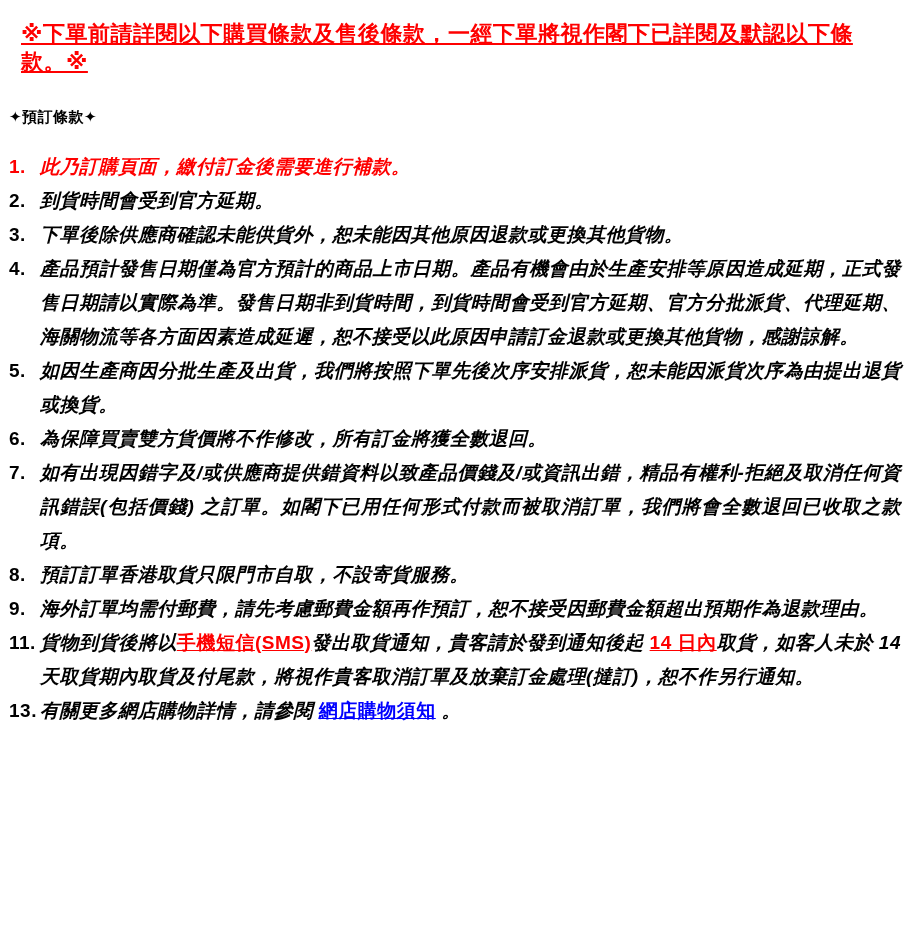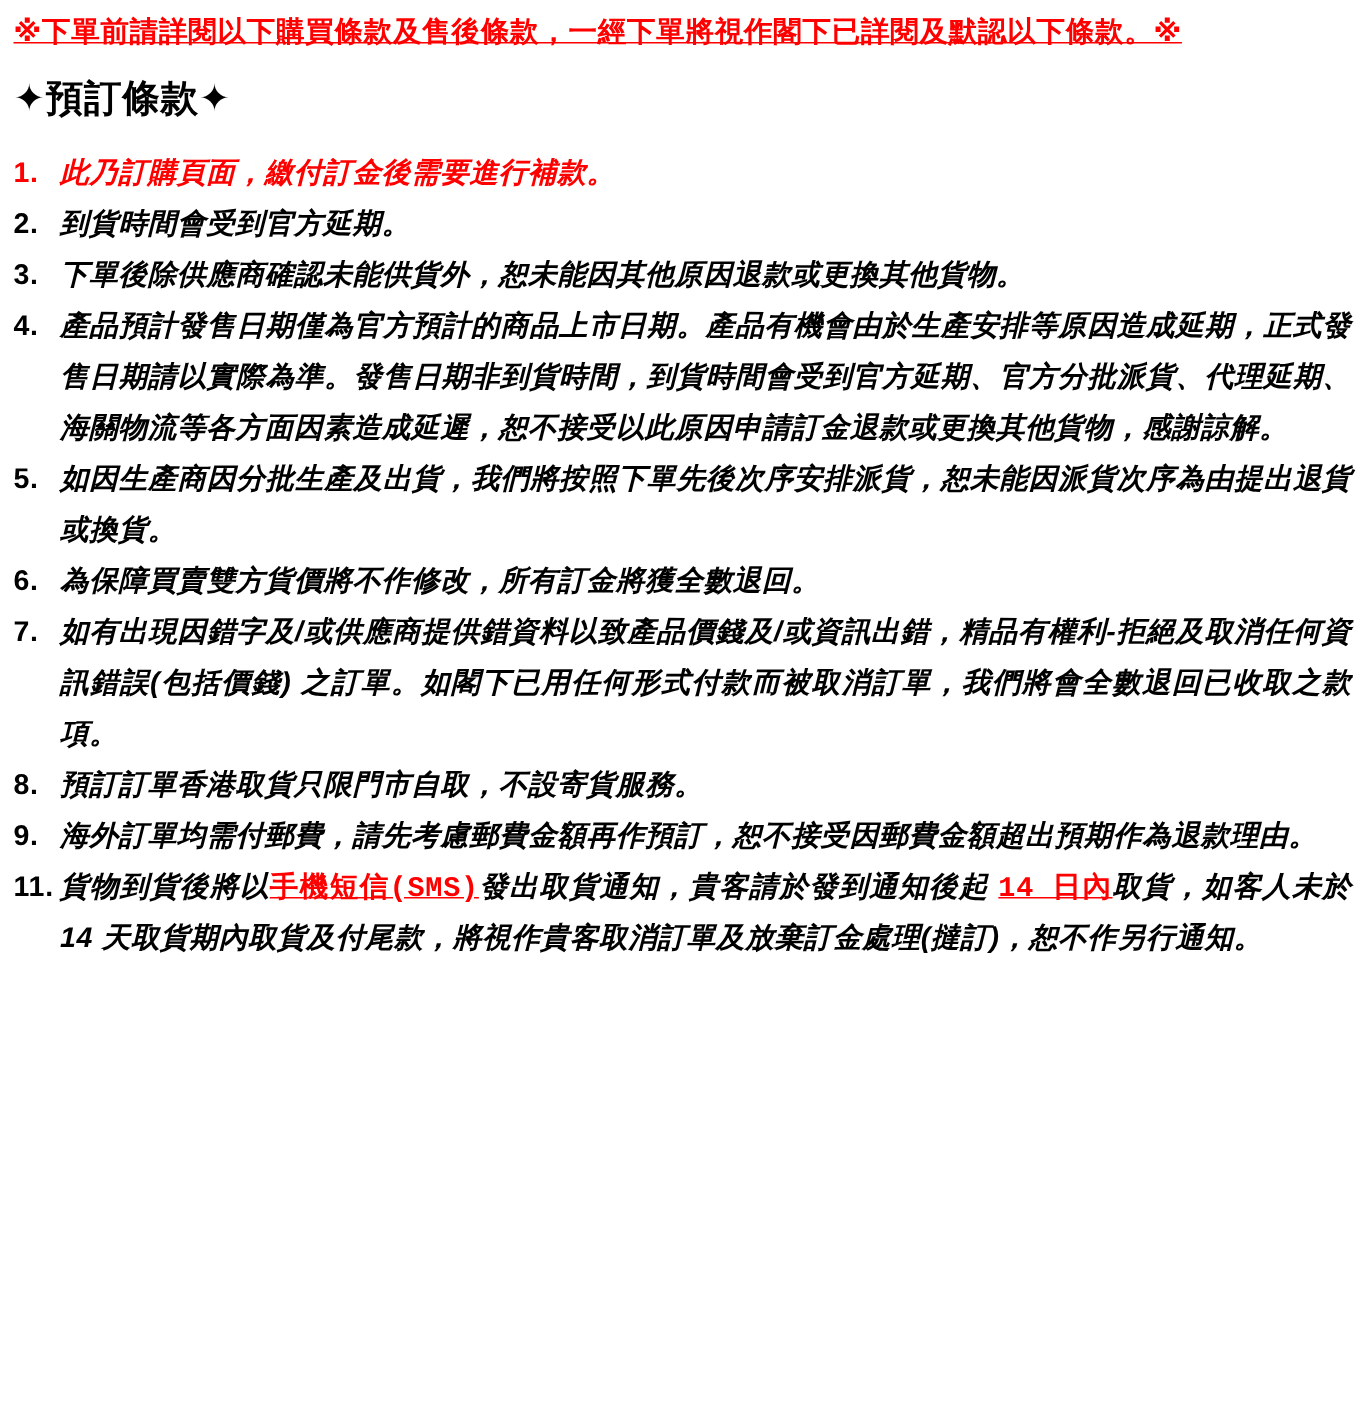--- a/index.html
+++ b/index.html
@@ -9,43 +9,43 @@
     min-height: 948px;
     background: #ffffff;
     font-family: "Liberation Sans", "DejaVu Sans", sans-serif;
     font-weight: 700;
     color: #000000;
   }
   .page { padding: 8px 12px 12px 9px; }
   .doc-title {
     color: #fe0000;
     text-decoration: underline;
-    font-size: 19px;
+    font-size: 22px;
     line-height: 28px;
-    margin: 0;
+    margin: 12px;
     letter-spacing: 0.5px;
   }
   .section-header {
-    font-size: 25px;
+    font-size: 15px;
     line-height: 24px;
-    margin-top: 18px;
+    margin-top: 29px;
     letter-spacing: 0.5px;
   }
   .terms-list { margin-top: 21px; }
   .term-item {
     display: flex;
     font-size: 19px;
     line-height: 34px;
     letter-spacing: 0.5px;
   }
   .term-number { flex: 0 0 31px; min-width: 31px; }
   .term-text { flex: 1; text-align: justify; }
   .term-item.red { color: #fe0000; }
   .normal { color: inherit; font-style: italic; }
-  .red-underline { color: #fe0000; text-decoration: underline; font-family: Liberation Mono, monospace; }
+  .red-underline { color: #fe0000; text-decoration: underline; }
   .shop-link { color: #0101fe; text-decoration: underline; cursor: pointer; }
 </style>
 </head>
 <body>
 
 <div class="page">
   <div class="doc-title">※下單前請詳閱以下購買條款及售後條款，一經下單將視作閣下已詳閱及默認以下條款。※</div>
 
   <div class="section-header">✦預訂條款✦</div>
 
@@ -83,14 +83,18 @@
         <span class="term-text"><span class="normal">預訂訂單香港取貨只限門市自取，不設寄貨服務。</span></span>
       </div>
       <div class="term-item">
         <span class="term-number">9.</span>
         <span class="term-text"><span class="normal">海外訂單均需付郵費，請先考慮郵費金額再作預訂，恕不接受因郵費金額超出預期作為退款理由。</span></span>
       </div>
       <div class="term-item">
         <span class="term-number">11.</span>
         <span class="term-text"><span class="normal">貨物到貨後將以</span><span class="red-underline">手機短信(SMS)</span><span class="normal">發出取貨通知，貴客請於發到通知後起 </span><span class="red-underline">14 日內</span><span class="normal">取貨，如客人未於 14 天取貨期內取貨及付尾款，將視作貴客取消訂單及放棄訂金處理(撻訂)，恕不作另行通知。</span></span>
       </div>
+      <div class="term-item">
+        <span class="term-number">13.</span>
+        <span class="term-text"><span class="normal">有關更多網店購物詳情，請參閱 </span><a href="#" class="shop-link">網店購物須知</a><span class="normal"> 。</span></span>
+      </div>
     </div>
 </div>
 
 </body></html>

